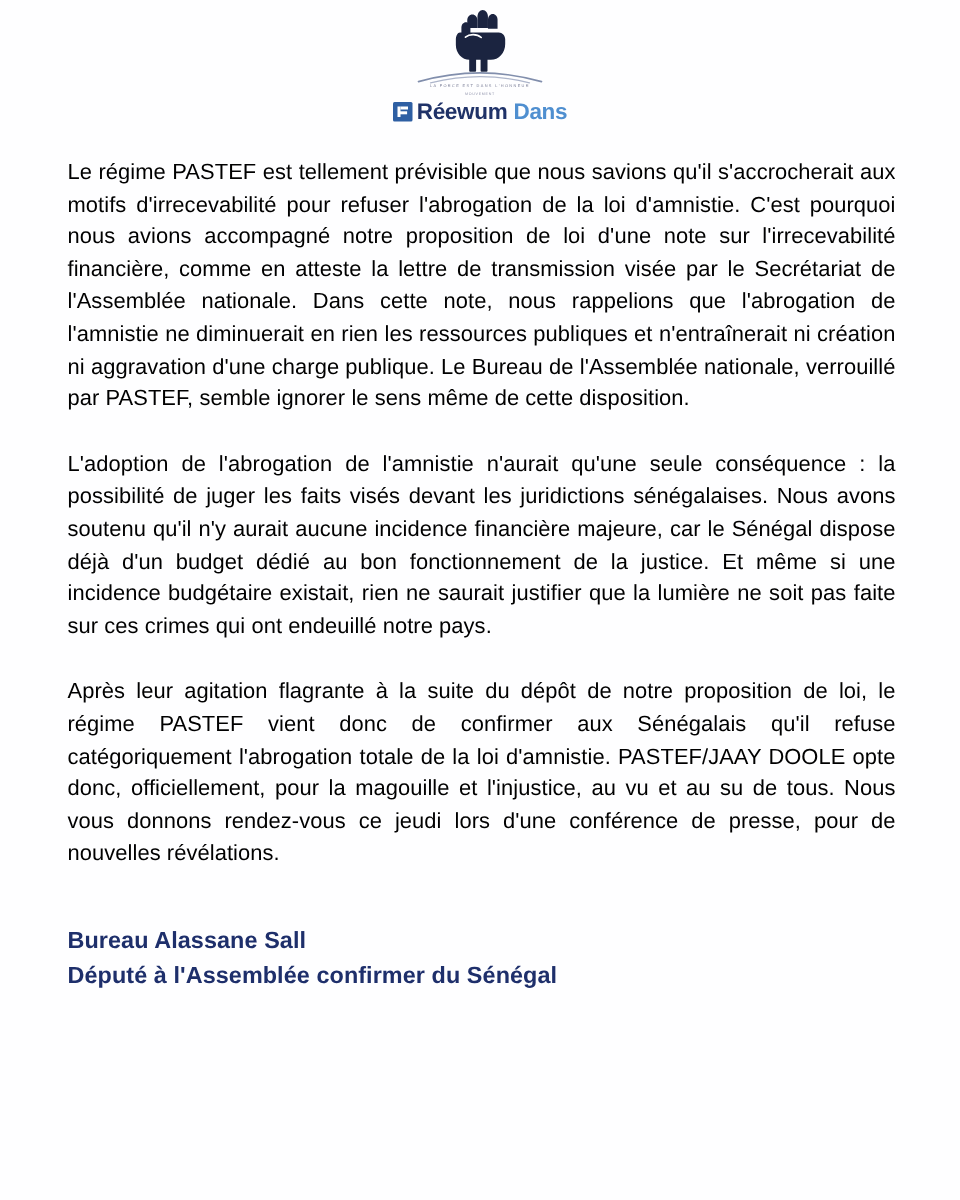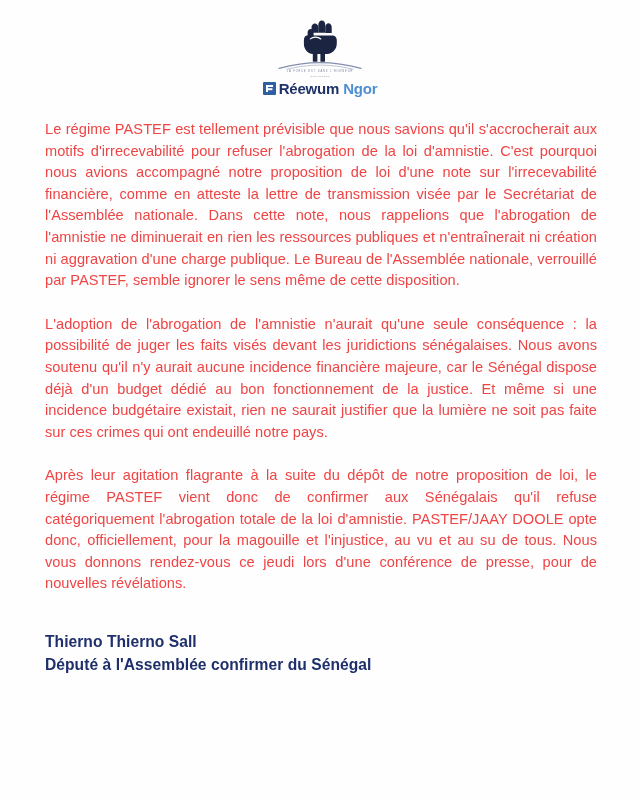--- a/index.html
+++ b/index.html
@@ -20,21 +20,20 @@
     width: 640px;
     height: 800px;
     background: #fefeff;
     box-sizing: border-box;
     position: relative;
   }
 
   
   .letterhead {
     width: 100%;
-    padding-top: 14px;
     display: flex;
     flex-direction: column;
     align-items: center;
   }
   .logo-block {
     display: flex;
     flex-direction: column;
     align-items: center;
     width: 130px;
   }
@@ -119,21 +118,21 @@
   .content {
     margin: 0 43px 0 45px;
     padding-top: 23px;
   }
   p.body-para {
     margin: 0 0 22px 0;
     font-size: 14.6px;
     line-height: 21.6px;
     text-align: justify;
     text-justify: inter-word;
-    color: #ef4444;
+    color: #000000;
     letter-spacing: 0.05px;
   }
   p.body-para:last-of-type { margin-bottom: 14px; }
 
   .signature {
     margin-top: 35px;
   }
   .sig-name, .sig-title {
     font-size: 15.6px;
     font-weight: bold;
@@ -167,30 +166,30 @@
         <path d="M2 9.4C14 6.1 28 3.6 43 3.6s29 2.5 41 5.8" fill="none" stroke="#6b7a9e" stroke-width="1.1" stroke-linecap="round" opacity="0.85"></path>
         <path d="M10 10.2C20 7.8 31 6.1 43 6.1s23 1.7 33 4.1" fill="none" stroke="#8a96b4" stroke-width="0.8" stroke-linecap="round" opacity="0.7"></path>
       </svg>
 
       <div class="logo-tagline">LA FORCE EST DANS L'HONNEUR</div>
       <div class="logo-sub">MOUVEMENT</div>
 
       <div class="wordmark-row">
         <span class="wordmark-badge"></span>
         <span class="wordmark-main">Réewum</span>
-        <span class="wordmark-accent">Ngor</span>
+        <span class="wordmark-accent">Dans</span>
       </div>
 
     </div>
   </div>
 
   <div class="content">
     <p class="body-para">Le régime PASTEF est tellement prévisible que nous savions qu'il s'accrocherait aux motifs d'irrecevabilité pour refuser l'abrogation de la loi d'amnistie. C'est pourquoi nous avions accompagné notre proposition de loi d'une note sur l'irrecevabilité financière, comme en atteste la lettre de transmission visée par le Secrétariat de l'Assemblée nationale. Dans cette note, nous rappelions que l'abrogation de l'amnistie ne diminuerait en rien les ressources publiques et n'entraînerait ni création ni aggravation d'une charge publique. Le Bureau de l'Assemblée nationale, verrouillé par PASTEF, semble ignorer le sens même de cette disposition.</p>
     <p class="body-para">L'adoption de l'abrogation de l'amnistie n'aurait qu'une seule conséquence : la possibilité de juger les faits visés devant les juridictions sénégalaises. Nous avons soutenu qu'il n'y aurait aucune incidence financière majeure, car le Sénégal dispose déjà d'un budget dédié au bon fonctionnement de la justice. Et même si une incidence budgétaire existait, rien ne saurait justifier que la lumière ne soit pas faite sur ces crimes qui ont endeuillé notre pays.</p>
     <p class="body-para">Après leur agitation flagrante à la suite du dépôt de notre proposition de loi, le régime PASTEF vient donc de confirmer aux Sénégalais qu'il refuse catégoriquement l'abrogation totale de la loi d'amnistie. PASTEF/JAAY DOOLE opte donc, officiellement, pour la magouille et l'injustice, au vu et au su de tous. Nous vous donnons rendez-vous ce jeudi lors d'une conférence de presse, pour de nouvelles révélations.</p>
 
     <div class="signature">
-      <div class="sig-name">Thierno Thierno Sall</div>
+      <div class="sig-name">Bureau Alassane Sall</div>
       <div class="sig-title">Député à l'Assemblée confirmer du Sénégal</div>
     </div>
   </div>
 
 </div>
 
 </body></html>

